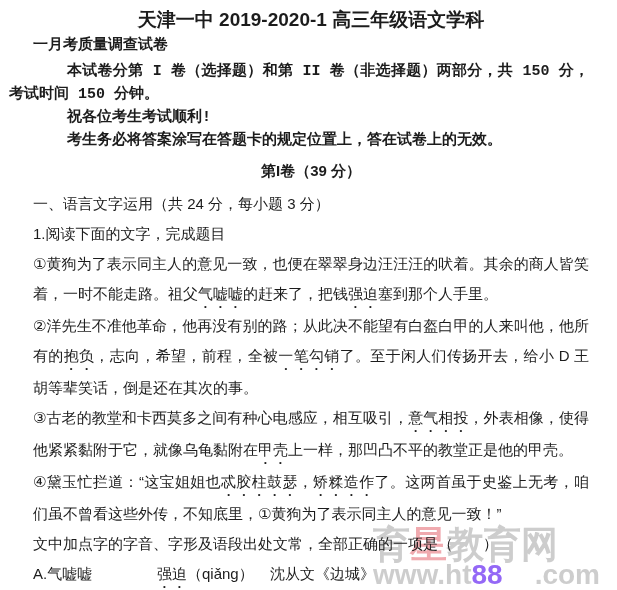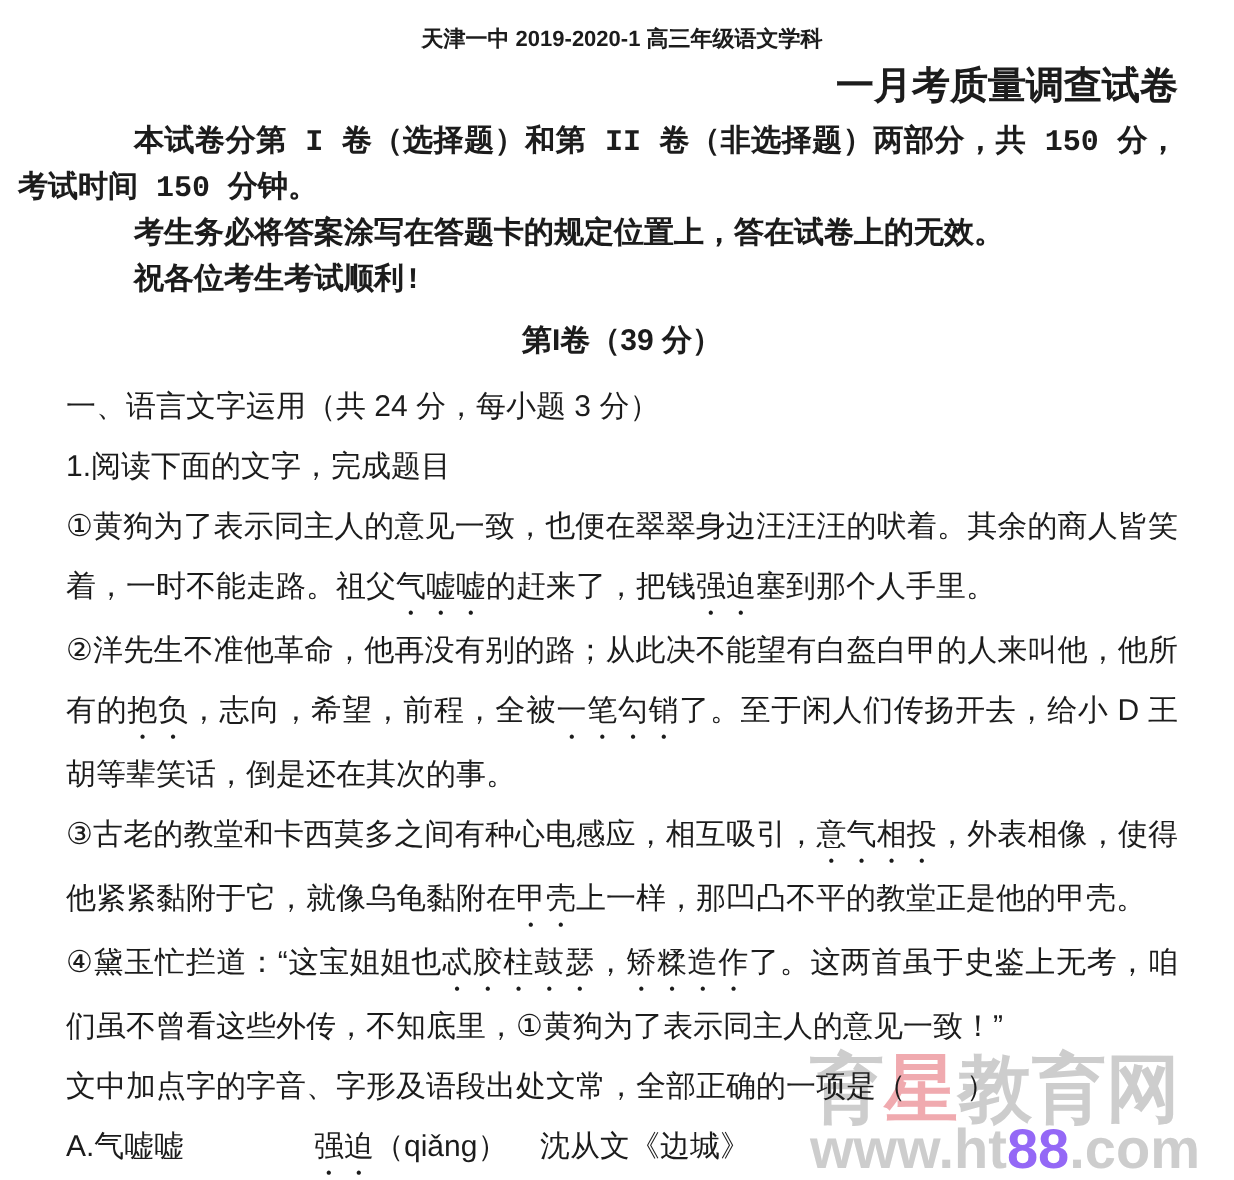--- a/index.html
+++ b/index.html
@@ -6,22 +6,22 @@
   html,body { background:#ffffff; }
   .page {
     position:relative;
     width:617px; height:590px;
     background:#ffffff;
     overflow:hidden;
     font-family:"Liberation Sans","DejaVu Sans",sans-serif;
     color:#1c1c1c;
   }
   .doc { position:relative; z-index:1; padding:8px 28px 0 33px; }
-  .title    { text-align:center; font-weight:bold; font-size:11px; line-height:20px; padding-top:2px; }
-  .subtitle { text-align:right; font-weight:bold; font-size:19px; line-height:20px; margin-top:4px; }
+  .title    { text-align:center; font-weight:bold; font-size:19px; line-height:20px; padding-top:2px; }
+  .subtitle { text-align:left; font-weight:bold; font-size:15px; line-height:20px; margin-top:4px; }
   .notices  { margin-top:6px;font-family:Liberation Mono, monospace; }
   .notice   {
     font-weight:bold; font-size:15px; line-height:23px;
     margin-left:-24px;          
     text-indent:58px;           
     text-align:justify;
   }
   .section-head { text-align:center; font-weight:bold; font-size:15px; line-height:20px; margin-top:9px; }
   .body-text { font-size:15px; line-height:30px; }
   .part-head { margin-top:8px; }
@@ -48,22 +48,22 @@
 <div class="page">
 
   <div class="doc">
 
     <div class="title">天津一中 2019-2020-1 高三年级语文学科</div>
 
     <div class="subtitle">一月考质量调查试卷</div>
 
     <div class="notices">
       <p class="notice">本试卷分第 I 卷（选择题）和第 II 卷（非选择题）两部分，共 150 分，考试时间 150 分钟。</p>
+      <p class="notice">祝各位考生考试顺利!</p>
       <p class="notice">考生务必将答案涂写在答题卡的规定位置上，答在试卷上的无效。</p>
-      <p class="notice">祝各位考生考试顺利!</p>
     </div>
 
     <div class="section-head">第I卷（39 分）</div>
 
     <div class="body-text">
 
       <p class="part-head">一、语言文字运用（共 24 分，每小题 3 分）</p>
 
       <p class="q-lead">1.阅读下面的文字，完成题目</p>
 
@@ -81,16 +81,16 @@
         <span class="ans-cell-1"><span>A.气嘘嘘</span></span>
         <span class="ans-cell-2"><span class="em-dots">强迫</span><span>（qiǎng）</span></span>
         <span class="ans-cell-3"><span>沈从文《边城》</span></span>
       </div>
 
     </div>
   </div>
 
   <div class="watermark">
     <div class="wm-brand"><span style="color: rgb(201, 201, 201);">育</span><span style="color: rgb(239, 163, 169);">星</span><span style="color: rgb(201, 201, 201);">教</span><span style="color: rgb(201, 201, 201);">育</span><span style="color: rgb(201, 201, 201);">网</span></div>
-    <div class="wm-url"><span style="color: rgb(201, 201, 201);">www.ht</span><span style="color: #8b5cf6;">88</span><span style="color: rgb(201, 201, 201);">.com</span></div>
+    <div class="wm-url"><span style="color: rgb(201, 201, 201);">www.ht</span><span style="color: #8b5cf6;">88</span><span style="color: rgb(201, 201, 201); margin-left: 32px;">.com</span></div>
   </div>
 
 </div>
 
 </body></html>

